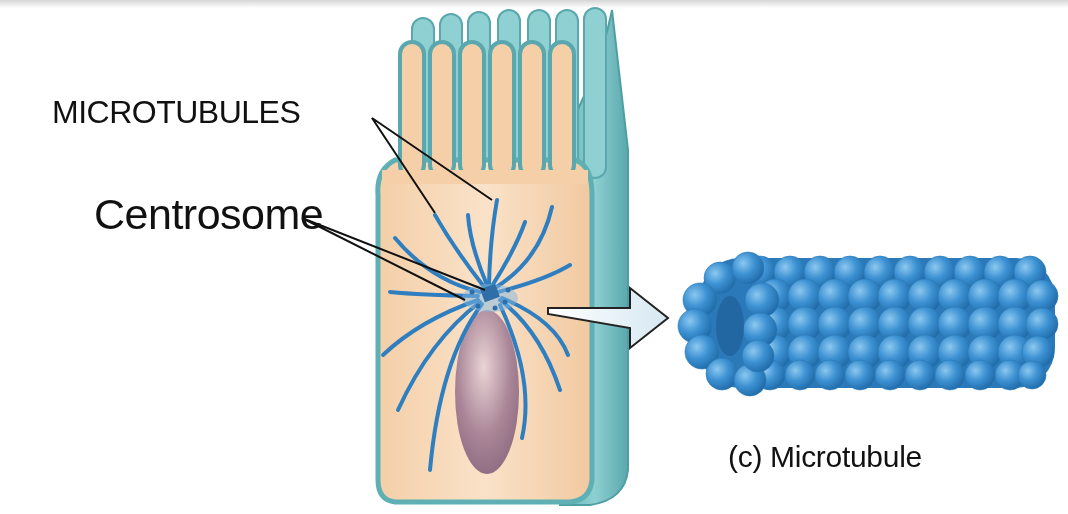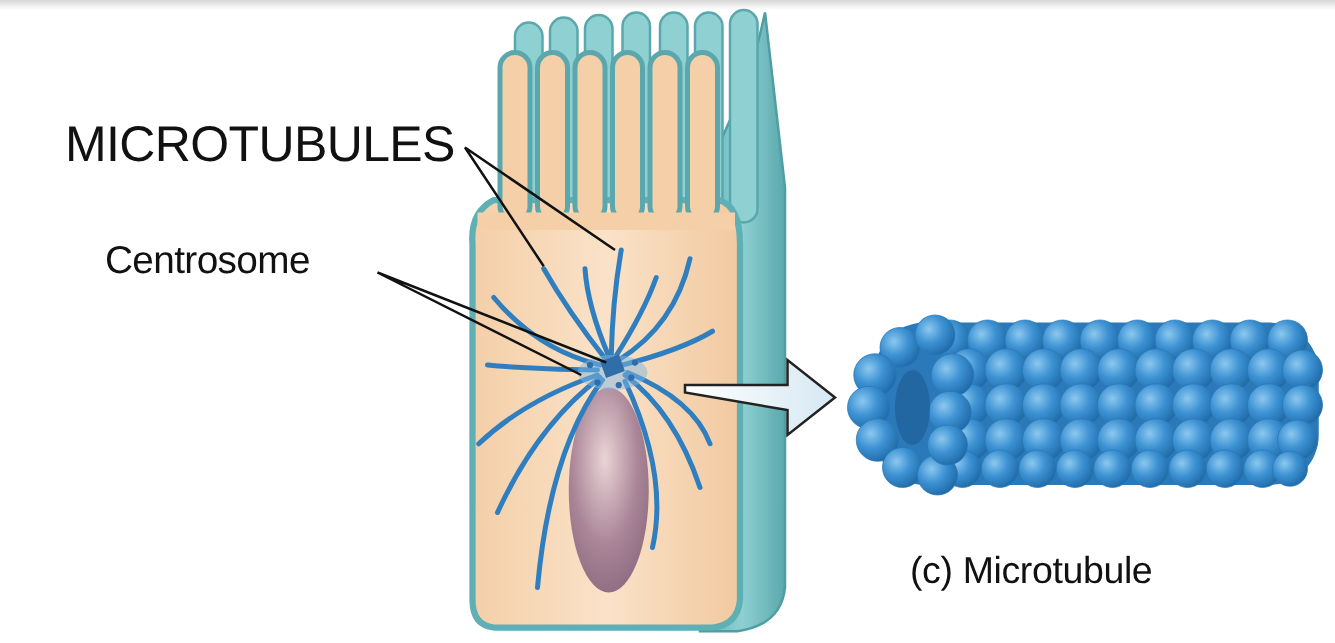--- a/index.html
+++ b/index.html
@@ -1,20 +1,20 @@
 <!DOCTYPE html>
 <html><head>
 <meta charset="utf-8">
 <style>
   html,body{margin:0;padding:0;background:#fff;}
   body{width:1068px;height:514px;position:relative;overflow:hidden;font-family:"Liberation Sans",sans-serif;}
   .topshade{position:absolute;left:0;top:0;width:1068px;height:8px;background:linear-gradient(#d6d6d6,#ffffff);}
   .lbl{position:absolute;color:#111;font-family:"Liberation Sans",sans-serif;white-space:nowrap;}
-  #lbl-mt{left:52px;top:94px;font-size:40px;letter-spacing:-0.5px;}
-  #lbl-cs{left:84px;top:190px;font-size:31px;letter-spacing:-0.5px;}
+  #lbl-mt{left:52px;top:94px;font-size:32px;letter-spacing:-0.5px;}
+  #lbl-cs{left:94px;top:190px;font-size:43px;letter-spacing:-0.5px;}
   #lbl-c{left:728px;top:440px;font-size:30px;letter-spacing:-0.3px;}
   svg{position:absolute;left:0;top:0;}
 </style>
 </head>
 <body>
 
 <div class="topshade"></div>
 
 <svg width="1068" height="514" viewBox="0 0 1068 514">
   <defs>

